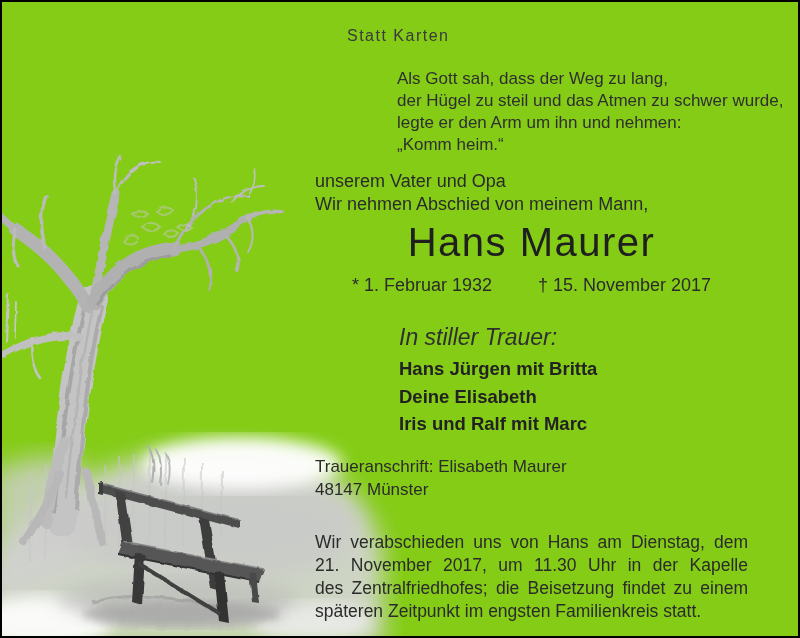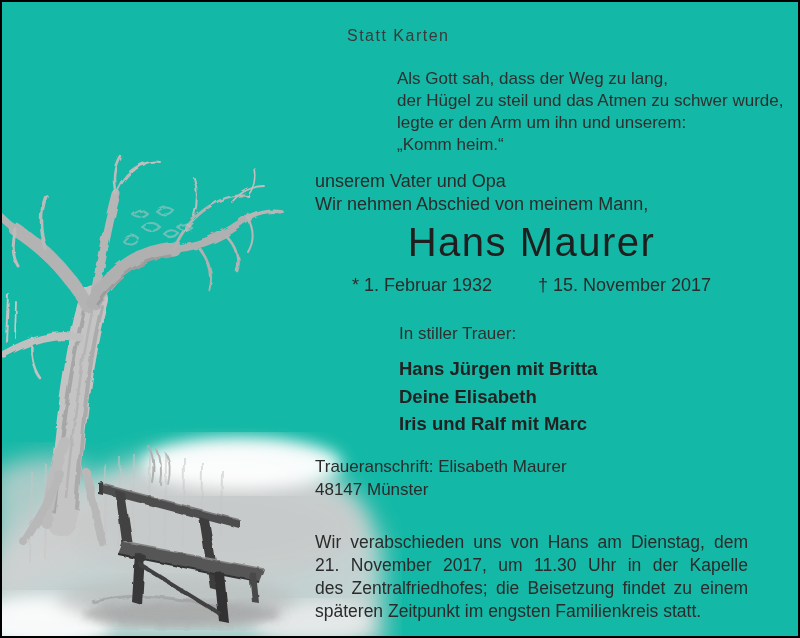--- a/index.html
+++ b/index.html
@@ -7,21 +7,21 @@
     padding: 0;
     background: #ffffff;
     font-family: "Liberation Sans", sans-serif;
   }
   .page {
     position: relative;
     width: 800px;
     height: 638px;
     box-sizing: border-box;
     border: 2px solid #000000;
-    background: #14b8a6;
+    background: #84cc16;
     overflow: hidden;
     color: #2d2d2d;
   }
   .sketch {
     position: absolute;
     left: 0;
     top: 0;
     width: 400px;
     height: 634px;
   }
@@ -67,22 +67,23 @@
     display: flex;
     justify-content: center;
     gap: 46px;
     font-size: 18px;
     color: #2b2b2b;
   }
   .trauer-label {
     position: absolute;
     left: 397px;
     top: 322px;
-    font-size: 17px;
+    font-size: 23px;
     color: #2f2f2f;
+    font-style: italic;
   }
   .mourners {
     position: absolute;
     left: 397px;
     top: 353px;
     font-size: 18.5px;
     font-weight: bold;
     line-height: 27.5px;
     color: #222222;
   }
@@ -226,21 +227,21 @@
       <polygon points="247,570 254,571 257,601 250,600" fill="#4a4a4a"></polygon>
       <line x1="137" y1="562" x2="218" y2="612" stroke="#3f3f3f" stroke-width="4"></line>
     </g>
   </svg>
 
   <div class="header-line">Statt Karten</div>
 
   <div class="verse">
     <div>Als Gott sah, dass der Weg zu lang,</div>
     <div>der Hügel zu steil und das Atmen zu schwer wurde,</div>
-    <div>legte er den Arm um ihn und unserem:</div>
+    <div>legte er den Arm um ihn und nehmen:</div>
     <div>„Komm heim.“</div>
   </div>
 
   <div class="intro">
     <div>unserem Vater und Opa</div>
     <div>Wir nehmen Abschied von meinem Mann,</div>
   </div>
 
   <div class="name">Hans Maurer</div>
 

